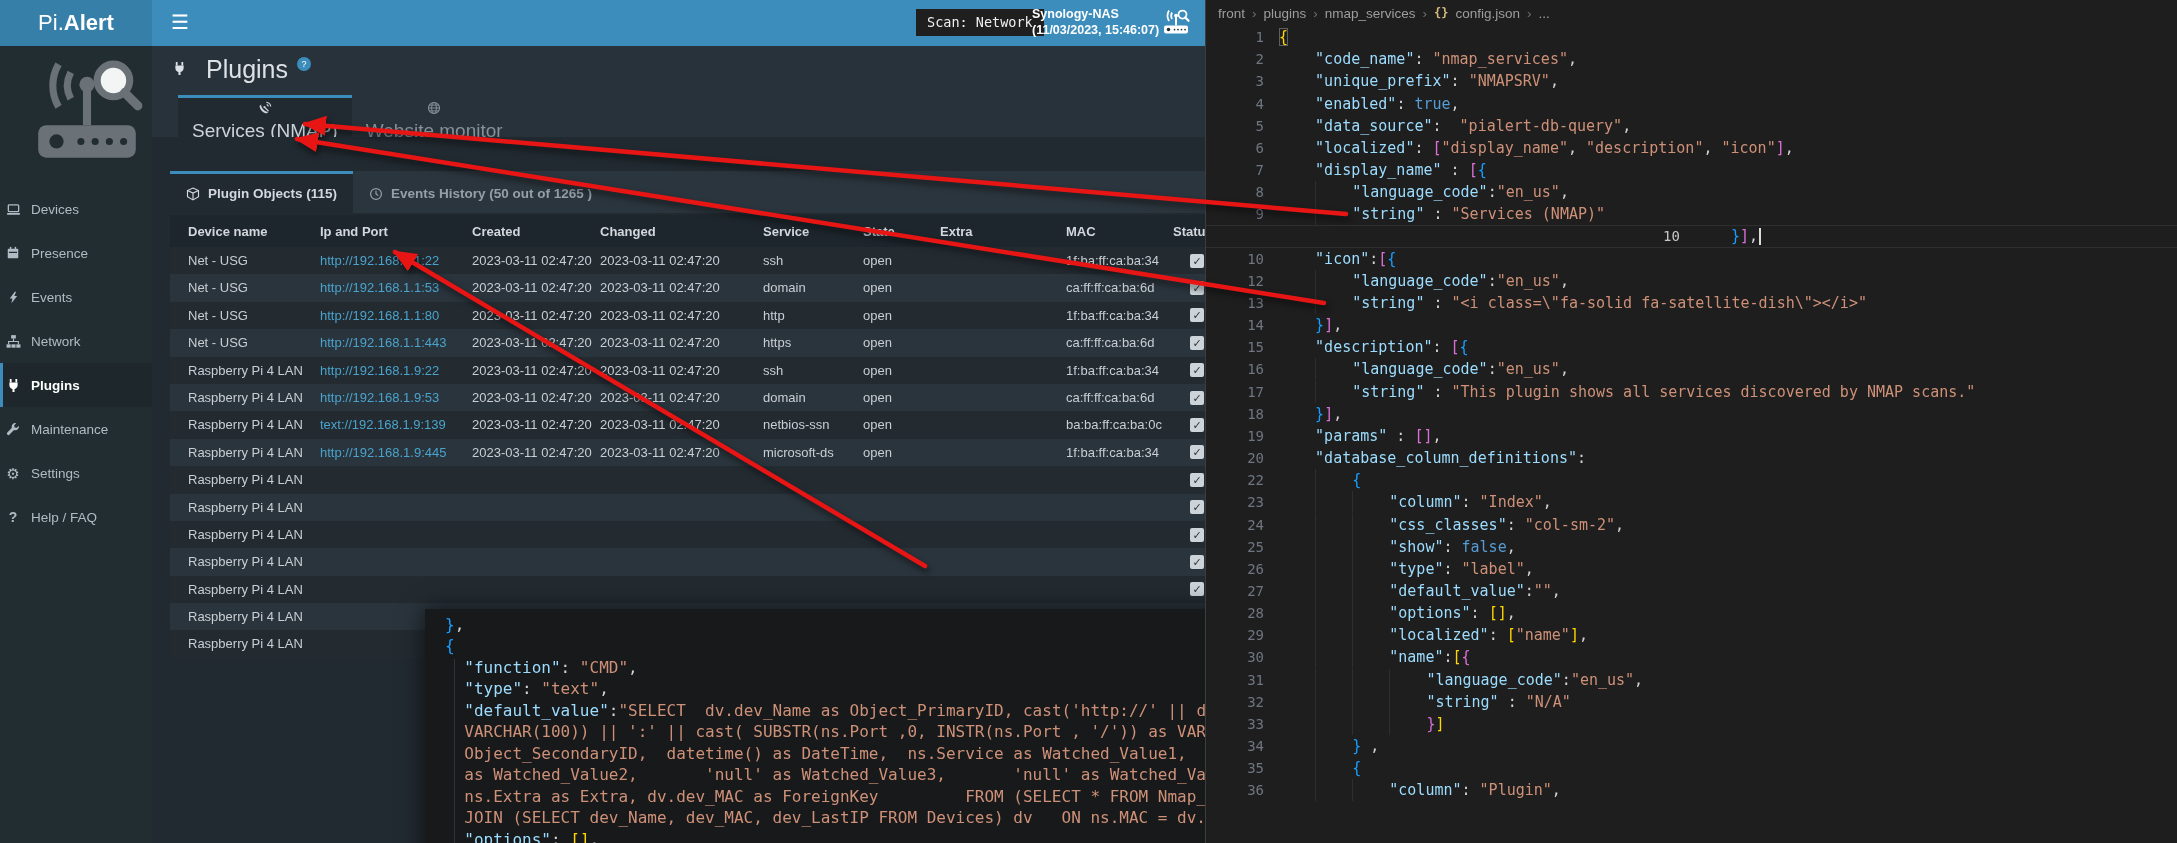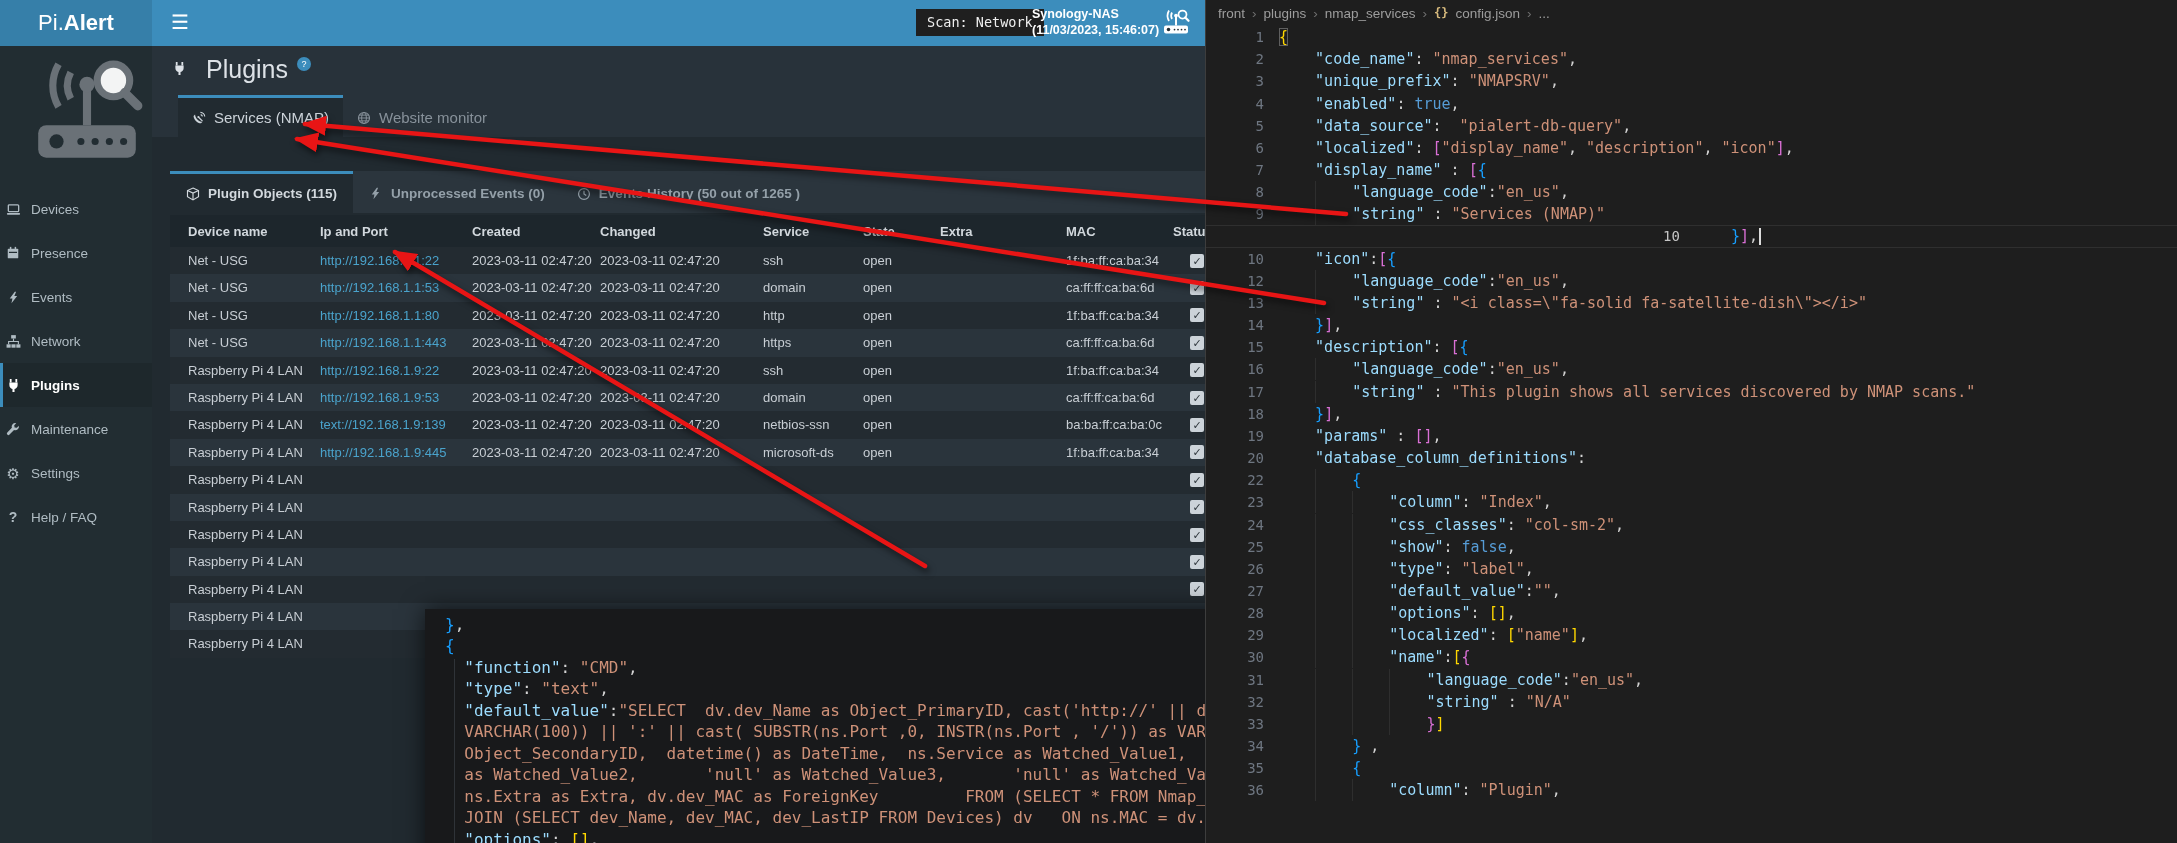--- a/index.html
+++ b/index.html
@@ -29,22 +29,22 @@
   .glyph{font-size:15px;line-height:15px;}
   
   #content{position:absolute;left:152px;top:46px;width:1053px;height:797px;background:#28323a;}
   #title-row{position:absolute;left:20px;top:9px;display:flex;align-items:flex-start;gap:9px;color:#dde2e7;}
   #title-row .ticn{width:25px;height:25px;margin-top:6px;}
   #page-title{font-size:25px;font-weight:normal;}
   #help-badge{display:inline-block;width:14px;height:14px;background:#3c8dbc;border-radius:50%;
               color:#fff;font-size:9px;line-height:14px;text-align:center;vertical-align:top;margin-top:2px;}
   
   #plugin-tabs{position:absolute;left:26px;top:49px;display:flex;}
-  .ptab{height:39px;padding:0 14px;display:flex;align-items:center;gap:8px;font-size:15px;
-        color:#87919a;border-top:3px solid transparent;cursor:pointer;}
+  .ptab{height:39px;padding:0 14px;display:flex;align-items:center;gap:8px;font-size:19px;
+        color:#87919a;border-top:3px solid transparent;cursor:pointer;flex-direction:column;}
   .ptab.active{background:#212a30;border-top-color:#3c8dbc;color:#ccd3d9;}
   .ptab .icn{width:14px;height:14px;}
   
   #panel{position:absolute;left:0;top:91px;width:1053px;height:706px;background:#212a30;}
   #view-tabs{position:absolute;left:18px;top:34px;right:0;height:42px;background:#2b353d;display:flex;}
   .vtab{height:39px;padding:0 16px;display:flex;align-items:center;gap:8px;font-size:13.5px;font-weight:bold;
         color:#94a0a9;border-top:3px solid transparent;cursor:pointer;}
   .vtab.active{background:#212a30;border-top-color:#3c8dbc;color:#d3d9de;}
   .vtab .icn{width:14px;height:14px;}
   
@@ -231,26 +231,20 @@
     <div id="panel">
       <div id="view-tabs">
           <div class="vtab active">
             <span class="icn"><svg viewBox="0 0 16 16" width="14" height="14">
                 <path d="M8 1.2 14.3 4v7L8 14.8 1.7 11V4z" fill="none" stroke="currentColor" stroke-width="1.3"></path>
                 <path d="M1.7 4 8 7l6.3-3M8 7v7.8" stroke="currentColor" stroke-width="1.3" fill="none"></path>
               </svg></span>
             <span>Plugin Objects (115)</span>
           </div>
           <div class="vtab">
-            <span class="icn"><svg viewBox="0 0 16 16" width="13" height="13">
-                <path d="M9.6 1 3.4 9.3h3.3L5.5 15l7-8.7H9L11.2 1z" fill="currentColor"></path>
-              </svg></span>
-            <span>Unprocessed Events (0)</span>
-          </div>
-          <div class="vtab">
             <span class="icn"><svg viewBox="0 0 16 16" width="14" height="14">
                 <circle cx="8" cy="8" r="6.2" fill="none" stroke="currentColor" stroke-width="1.4"></circle>
                 <path d="M8 4.2V8l2.6 1.8" stroke="currentColor" stroke-width="1.4" fill="none"></path>
               </svg></span>
             <span>Events History (50 out of 1265 )</span>
           </div>
         </div>
       <div id="thead" class="tgrid">
           <div class="cell">Device name</div>
           <div class="cell">Ip and Port</div>

